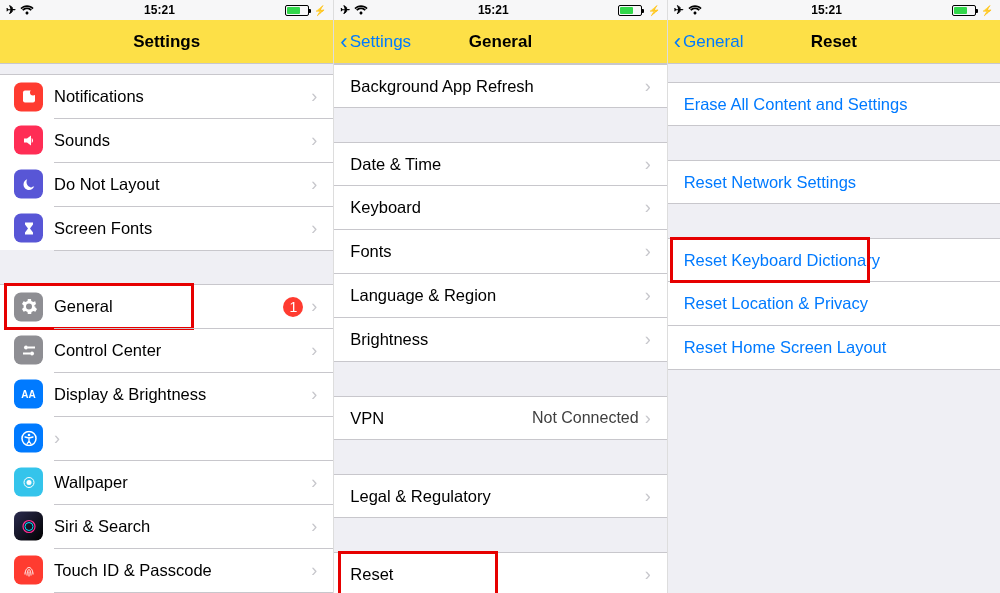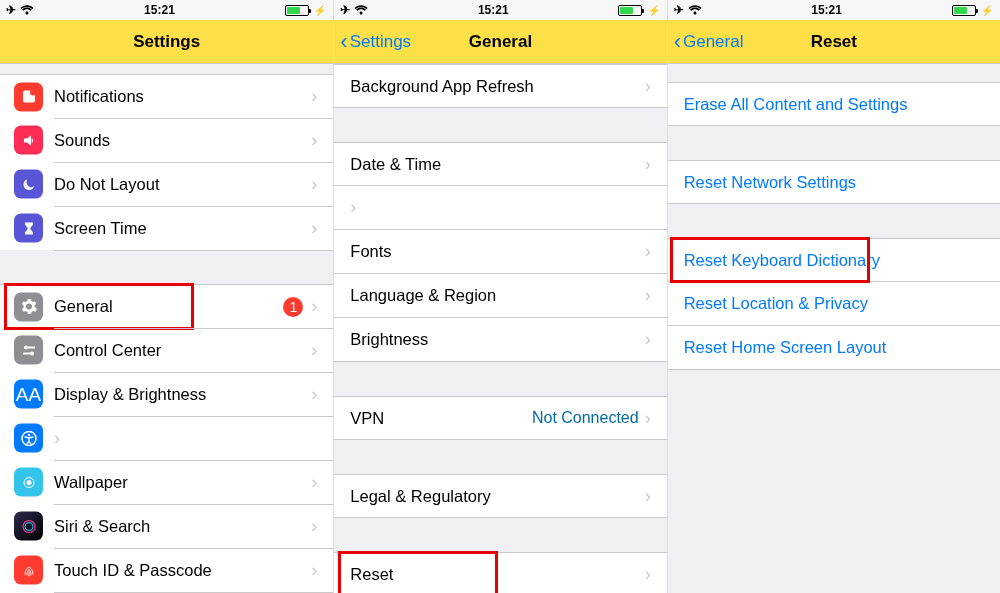--- a/index.html
+++ b/index.html
@@ -75,21 +75,21 @@
   .row-inset { border-bottom: none; }
   .row-inset:first-child { border-top: 0.5px solid #c8c7cc; }
   .row-plain { padding-left: 16px; }
   .icon-box {
     position: absolute; left: 14px; top: 50%; transform: translateY(-50%);
     width: 29px; height: 29px; border-radius: 7px; display: flex; align-items: center; justify-content: center;
     color: #fff; font-size: 16px;
   }
   .label { font-size: 16.5px; color: #000; flex: 1; }
   .label-blue { color: #007aff; }
-  .detail { font-size: 16px; color: #0369a1; margin-right: 6px; text-align: center; }
+  .detail { font-size: 16px; color: #404040; margin-right: 6px; text-align: center; }
   .chevron { color: #c7c7cc; font-size: 18px; }
   .badge {
     background: #ff3b30; color: #fff; min-width: 20px; height: 20px; border-radius: 10px;
     display: flex; align-items: center; justify-content: center; font-size: 14px; margin-right: 8px; padding: 0 4px;
   }
   svg { display: block; }
 </style>
 </head>
 <body>
 
@@ -144,21 +144,21 @@
         </div>
         <span class="label">Do Not Layout</span>
         <span class="chevron">›</span>
       </div>
       <div class="row row-inset">
         <div class="icon-box" style="background:#5856d6">
           <svg width="16" height="16" viewBox="0 0 16 16" fill="#fff">
               <path d="M4 2h8v2l-3 4 3 4v2H4v-2l3-4-3-4V2z"></path>
             </svg>
         </div>
-        <span class="label">Screen Time</span>
+        <span class="label">Screen Fonts</span>
         <span class="chevron">›</span>
       </div>
     </div>
     <div class="group-gap"></div>
     <div class="list">
       <div class="row row-inset" style="position:relative">
         <div style="position:absolute;left:4px;top:-2px;bottom:-2px;width:190px;border:3px solid #e60000;pointer-events:none"></div>
         <div class="icon-box" style="background:#8e8e93">
           <svg width="18" height="18" viewBox="0 0 18 18" fill="#fff">
               <path d="M9 6a3 3 0 100 6 3 3 0 000-6zm6.4 3c0 .4 0 .8-.1 1.1l1.7 1.3-1.6 2.8-2-.7c-.6.5-1.2.8-1.9 1l-.3 2.1H7.8l-.3-2.1c-.7-.2-1.3-.5-1.9-1l-2 .7L2 11.4l1.7-1.3c-.1-.3-.1-.7-.1-1.1s0-.8.1-1.1L2 6.6l1.6-2.8 2 .7c.6-.5 1.2-.8 1.9-1L7.8 1.4h3.2l.3 2.1c.7.2 1.3.5 1.9 1l2-.7L16 6.6l-1.7 1.3c.1.3.1.7.1 1.1z"></path>
@@ -175,21 +175,21 @@
               <rect x="7" y="4" width="7" height="2"></rect>
               <circle cx="11" cy="11" r="2"></circle>
               <rect x="2" y="10" width="7" height="2"></rect>
             </svg>
         </div>
         <span class="label">Control Center</span>
         <span class="chevron">›</span>
       </div>
       <div class="row row-inset">
         <div class="icon-box" style="background:#007aff">
-          <span style="font-size:19px;font-weight:400">AA</span>
+          <span style="font-size:10px;font-weight:700">AA</span>
         </div>
         <span class="label">Display &amp; Brightness</span>
         <span class="chevron">›</span>
       </div>
       <div class="row row-inset">
         <div class="icon-box" style="background:#007aff">
           <svg width="16" height="16" viewBox="0 0 16 16" fill="#fff">
               <circle cx="8" cy="8" r="7" fill="none" stroke="#fff" stroke-width="1.5"></circle>
               <circle cx="8" cy="4.5" r="1.3"></circle>
               <path d="M4 6.5l4 1 4-1M8 7.5v3l-2 3M8 10.5l2 3" stroke="#fff" stroke-width="1.3" fill="none" stroke-linecap="round"></path>
@@ -268,20 +268,21 @@
         <span class="chevron">›</span>
       </div>
     </div>
     <div class="group-gap"></div>
     <div class="list">
       <div class="row row-plain">
           <span class="label">Date &amp; Time</span>
           <span class="chevron">›</span>
         </div>
       <div class="row row-plain">
+          <span class="label">Keyboard</span>
           <span class="chevron">›</span>
         </div>
       <div class="row row-plain">
           <span class="label">Fonts</span>
           <span class="chevron">›</span>
         </div>
       <div class="row row-plain">
           <span class="label">Language &amp; Region</span>
           <span class="chevron">›</span>
         </div>

